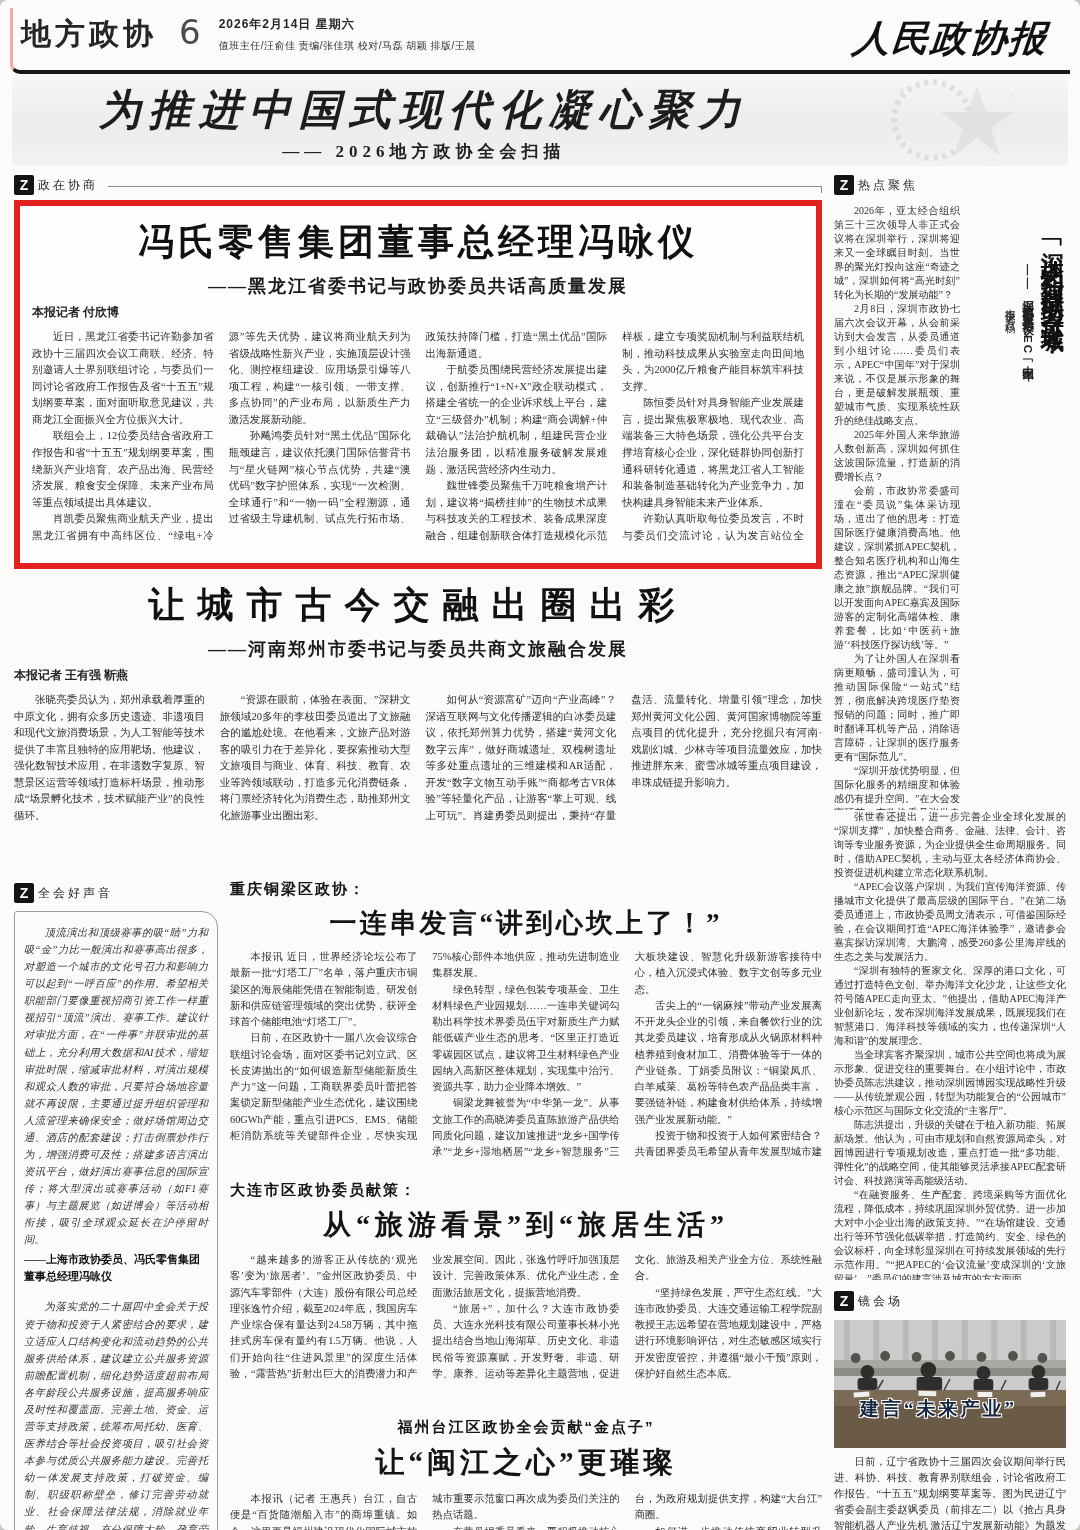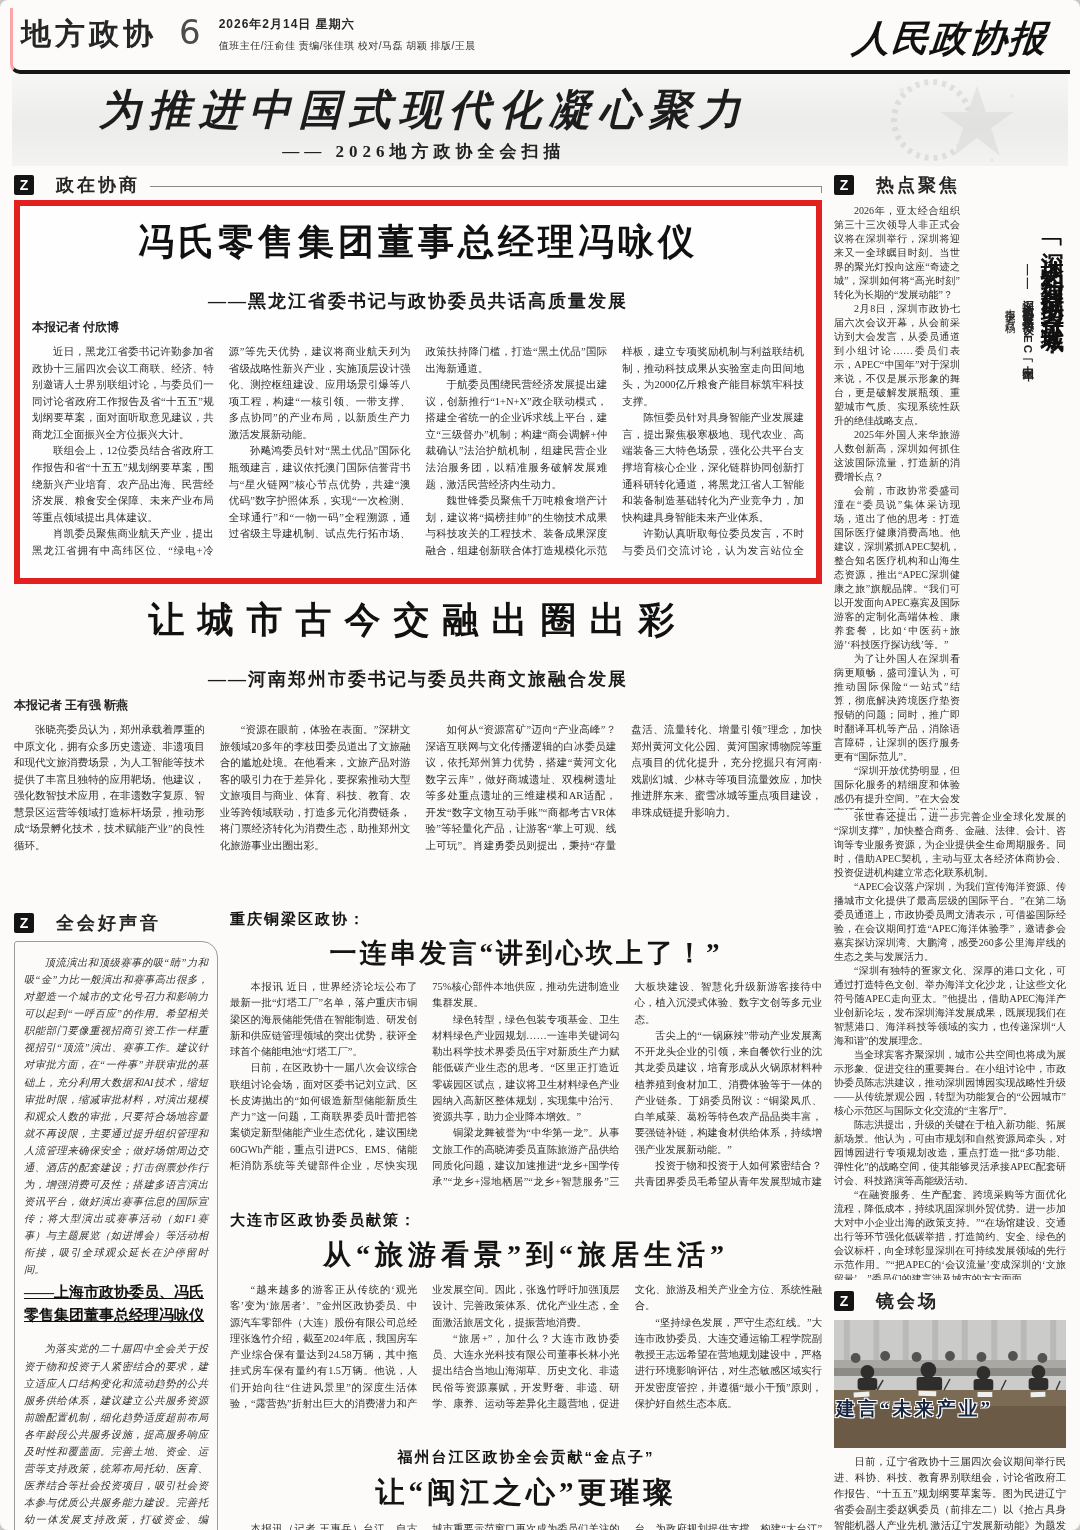--- a/index.html
+++ b/index.html
@@ -30,29 +30,29 @@
 
   
   .content { display:flex; gap:12px; padding:6px 14px 0 14px; }
   .main-col { width:808px; flex:none; }
   .side-col { flex:1; min-width:0; }
 
   
   .sec-label { display:flex; align-items:center; height:26px; }
   .z-badge { width:20px; height:20px; background:#141414; color:#fff; font-weight:900; font-size:14px;
              display:flex; align-items:center; justify-content:center; border-radius:2px; flex:none; }
-  .sec-label .txt { font-size:18px; font-weight:700; letter-spacing:3px; margin-left:22px; }
+  .sec-label .txt { font-size:12px; font-weight:400; letter-spacing:3px; margin-left:4px; }
   .sec-label .rule { flex:1; border-top:1.5px solid #8a8a8a; margin-left:10px; position:relative; top:1px; }
   .sec-label .rule::after { content:""; position:absolute; right:0; top:-1px; width:1.5px; height:7px; background:#8a8a8a; }
 
   
   .headline-sans { text-align:center; font-weight:900; font-size:36px; letter-spacing:4px; color:#111;
                    font-family:"Liberation Sans", sans-serif; }
   .headline-serif { text-align:center; font-weight:900; color:#141414; font-family:"Liberation Serif", serif; }
-  .subhead { text-align:center; font-size:18px; font-weight:700; letter-spacing:2px; margin-top:22px; color:#1c1c1c;
+  .subhead { text-align:center; font-size:18px; font-weight:700; letter-spacing:2px; margin-top:7px; color:#1c1c1c;
              font-family:"Liberation Serif", serif; }
   .byline  { font-size:12px; margin-top:6px; color:#222; font-weight:700;
              font-family:"Liberation Serif", serif; }
   .art-body { font-family:"Liberation Serif", serif; font-size:10.5px; line-height:1.58; text-align:justify;
               color:#2e2e2e; overflow:hidden; margin-top:8px; }
   .art-body p { text-indent:2em; }
   .cols-4 { column-count:4; column-gap:15px; }
   .cols-3 { column-count:3; column-gap:15px; }
 
   .highlight-box { border:6px solid #e32020; margin-top:2px; padding:12px 12px 6px 12px; background:#fefefe; }
@@ -62,22 +62,22 @@
   .art-zhengzhou .headline-sans { letter-spacing:13px; }
   .zz-body { height:178px; }
 
   
   .bottom-row { display:flex; gap:12px; margin-top:10px; }
   .voices-col { width:204px; flex:none; }
   .voices-box { border:1.5px solid #9b9b9b; border-radius:3px 16px 14px 14px; margin-top:5px;
                 padding:12px 9px; height:692px; overflow:hidden; }
   .voice-text { font-family:"Liberation Serif", serif; font-style:italic; font-size:10.3px; line-height:1.66;
                 text-align:justify; text-indent:2em; color:#333; }
-  .voice-attr { font-family:"Liberation Serif", serif; font-weight:800; font-size:15px; line-height:1.5;
-                margin-top:3px; color:#111;text-decoration:underline; }
+  .voice-attr { font-family:"Liberation Serif", serif; font-weight:800; font-size:11px; line-height:1.5;
+                margin-top:3px; color:#111; }
   .voice-item { margin-bottom:14px; }
 
   .mid-col { flex:1; min-width:0; }
   .kicker { font-size:15px; font-weight:800; letter-spacing:2px; color:#161616; }
   .kicker.centered { text-align:center; }
   .art-tongliang .headline-serif { font-size:27px; letter-spacing:3px; margin-top:6px; }
   .tl-body { height:224px; font-size:10.3px; }
   .art-dalian { margin-top:8px; }
   .art-dalian .headline-serif { font-size:28px; letter-spacing:5px; margin-top:6px; }
   .dl-body { height:158px; font-size:10.3px; }
@@ -96,21 +96,21 @@
   .sz-subtitle { font-size:11.5px; font-weight:700; letter-spacing:2px; padding-top:34px; color:#222; line-height:1.6; }
   .sz-byline { font-size:10.5px; padding-top:70px; letter-spacing:2px; color:#222; line-height:1.8;
                font-family:"Liberation Serif", serif; }
   .sz-wide { font-family:"Liberation Serif", serif; font-size:10px; line-height:1.4;
              text-align:justify; color:#2e2e2e; height:470px; overflow:hidden; }
   .sz-wide p { text-indent:2em; }
 
   .lens-label { margin-top:8px; }
   .lens-photo { position:relative; margin-top:6px; width:100%; height:128px; background:#cfcfcf; overflow:hidden; }
   .lens-photo svg { display:block; width:100%; height:100%; }
-  .lens-caption-title { position:absolute; left:2px; bottom:26px; font-family:"Liberation Serif", serif;
+  .lens-caption-title { position:absolute; left:26px; bottom:26px; font-family:"Liberation Serif", serif;
         font-weight:900; font-size:19px; letter-spacing:3px; color:#17253f;
         text-shadow:-1px -1px 0 #fff, 1px -1px 0 #fff, -1px 1px 0 #fff, 1px 1px 0 #fff; }
   .lens-caption { margin-top:6px; font-family:"Liberation Serif", serif; font-size:10.3px; line-height:1.55;
                   text-align:justify; color:#2b2b2b; }
   .lens-caption p { text-indent:2em; }
 </style>
 </head>
 <body>
 
 <div class="page">

